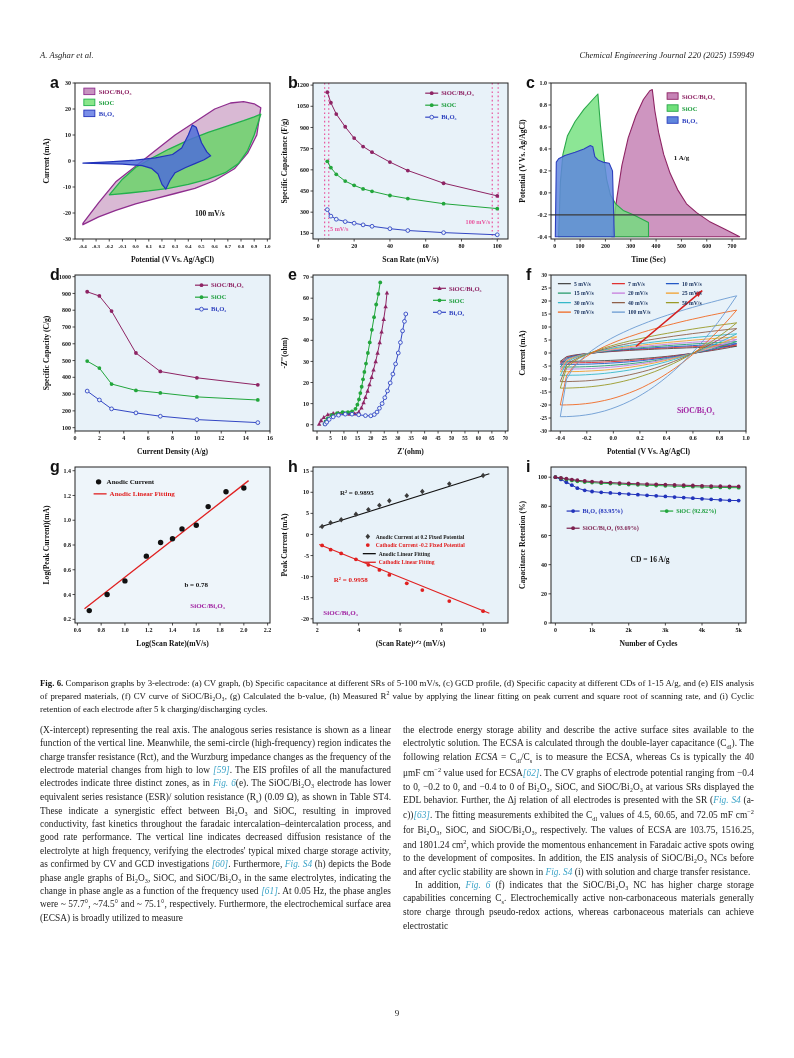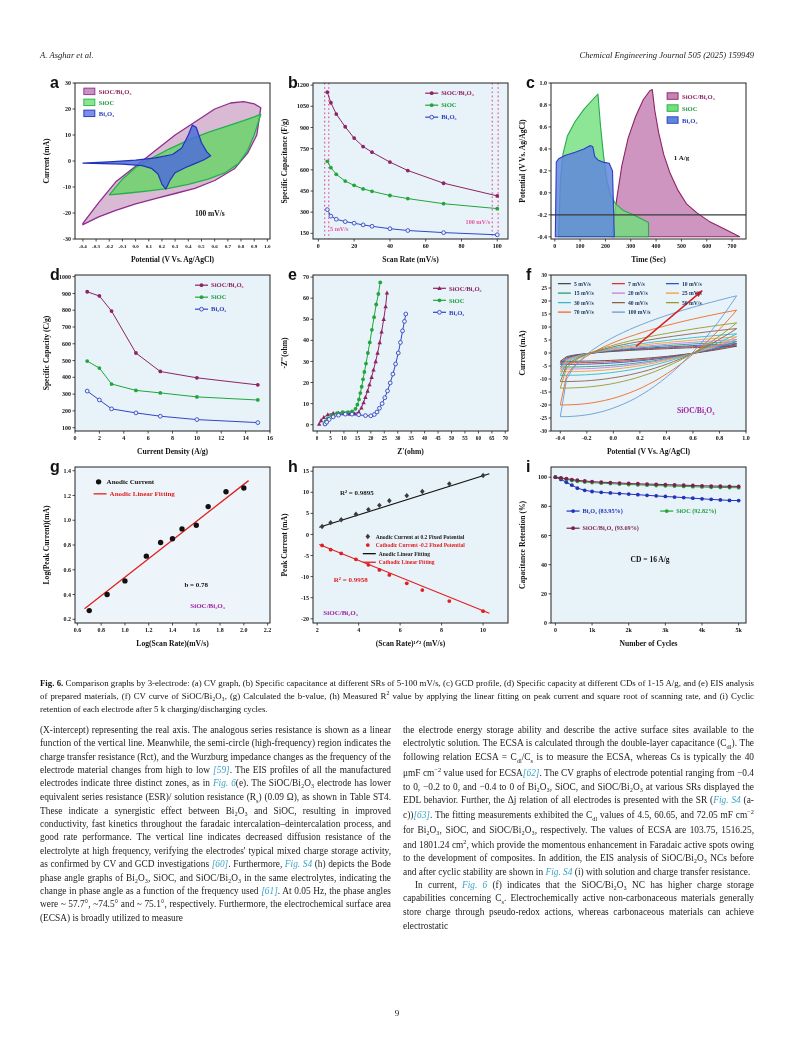--- a/index.html
+++ b/index.html
@@ -14,31 +14,31 @@
       font-weight:bold;font-size:16px;color:#111;z-index:2;}
   svg.chart{position:absolute;left:0;top:0;width:238px;height:192px;}
   #caption{position:absolute;top:668px;left:40px;width:714px;font-size:8.8px;line-height:1.42;
       text-align:justify;color:#111;}
   #cols{position:absolute;top:724px;left:40px;width:714px;display:flex;gap:12px;}
   .col{width:351px;font-size:9.35px;line-height:1.43;text-align:justify;}
   .col p{margin:0;}
   .col p.indent{text-indent:12px;}
   .link{color:#3ba3c7;font-style:italic;}
   .bold{font-weight:bold;font-family:Liberation Serif, serif;}
-  .italic{}
+  .italic{font-style:italic;}
   sub,sup{font-size:0.68em;}
   #pageno{position:absolute;bottom:40px;left:0;right:0;text-align:center;font-size:9px;color:#222;}
 </style>
 </head>
 <body>
 
 <div id="page">
   <div id="hdr">
     <span>A. Asghar et al.</span>
-    <span>Chemical Engineering Journal 505 (2025) 159949</span>
+    <span>Chemical Engineering Journal 220 (2025) 159949</span>
   </div>
 
   <div id="figure-grid">
       <div class="cell">
         <div class="pl">a</div>
         <svg viewBox="0 0 238 192" class="chart">
           <rect x="35" y="9" width="195" height="156" fill="#ffffff"></rect>
           <path d="M42.9 149.4L58.7 128.6L75.8 107.8L95.6 92.2L115.4 76.6L135.1 61.0L154.9 48.0L174.7 35.0L190.5 29.0L203.6 27.7L214.2 29.8L220.8 33.7L216.8 61.0L207.6 79.2L194.4 94.8L174.7 106.5L154.9 114.3L135.1 119.5L115.4 124.7L95.6 129.9L75.8 136.4L58.7 142.9L42.9 150.7Z" fill="#c08ab8" fill-opacity="0.6" stroke="#8e2d8e" stroke-width="1.3" stroke-linejoin="round"></path>
           <path d="M69.3 120.8L82.4 105.2L95.6 93.5L111.4 84.4L128.5 75.3L148.3 66.2L168.1 58.4L187.8 51.9L203.6 46.7L214.2 42.8L220.8 40.2L214.2 61.0L207.6 76.6L198.4 89.6L185.2 98.7L168.1 105.2L148.3 110.4L128.5 114.3L108.8 116.9L89.0 119.0L69.3 120.8Z" fill="#58d858" fill-opacity="0.72" stroke="#22b14c" stroke-width="1.3" stroke-linejoin="round"></path>
           <path d="M42.9 89.1L69.3 87.8L95.6 86.2L115.4 83.9L132.5 80.5L141.7 74.0L148.3 61.0L152.3 51.1L156.2 53.2L161.5 68.8L166.8 77.9L170.7 81.8L164.1 85.7L154.9 89.6L145.7 93.5L135.1 98.7L129.9 106.5L125.9 115.1L122.0 110.4L118.0 100.0L111.4 94.3L102.2 91.7L82.4 90.1L62.7 89.6L42.9 89.1Z" fill="#4f6fd8" fill-opacity="0.85" stroke="#2233bb" stroke-width="1.2" stroke-linejoin="round"></path>
@@ -790,18 +790,18 @@
     </div>
 
   <p id="caption"><span class="bold">Fig. 6.</span><span> Comparison graphs by 3-electrode: (a) CV graph, (b) Specific capacitance at different SRs of 5-100 mV/s, (c) GCD profile, (d) Specific capacity at different CDs of 1-15 A/g, and (e) EIS analysis of prepared materials, (f) CV curve of SiOC/Bi₂O₃, (g) Calculated the b-value, (h) Measured R</span><sup>2</sup><span> value by applying the linear fitting on peak current and square root of scanning rate, and (i) Cyclic retention of each electrode after 5 k charging/discharging cycles.</span></p>
 
   <div id="cols">
     <div class="col">
       <p><span>(X-intercept) representing the real axis. The analogous series resistance is shown as a linear function of the vertical line. Meanwhile, the semi-circle (high-frequency) region indicates the charge transfer resistance (Rct), and the Wurzburg impedance changes as the frequency of the electrode material changes from high to low </span><span class="link">[59]</span><span>. The EIS profiles of all the manufactured electrodes indicate three distinct zones, as in </span><span class="link">Fig. 6</span><span>(e). The SiOC/Bi₂O₃ electrode has lower equivalent series resistance (ESR)/ solution resistance (R</span><sub>s</sub><span>) (0.09 Ω), as shown in Table ST4. These indicate a synergistic effect between Bi₂O₃ and SiOC, resulting in improved conductivity, fast kinetics throughout the faradaic intercalation–deintercalation process, and good rate performance. The vertical line indicates decreased diffusion resistance of the electrolyte at high frequency, verifying the electrodes' typical mixed charge storage activity, as confirmed by CV and GCD investigations </span><span class="link">[60]</span><span>. Furthermore, </span><span class="link">Fig. S4</span><span> (h) depicts the Bode phase angle graphs of Bi₂O₃, SiOC, and SiOC/Bi₂O₃ in the same electrolytes, indicating the change in phase angle as a function of the frequency used </span><span class="link">[61]</span><span>. At 0.05 Hz, the phase angles were ~ 57.7°, ~74.5° and ~ 75.1°, respectively. Furthermore, the electrochemical surface area (ECSA) is broadly utilized to measure</span></p>
     </div>
     <div class="col">
       <p><span>the electrode energy storage ability and describe the active surface sites available to the electrolytic solution. The ECSA is calculated through the double-layer capacitance (C</span><sub>dl</sub><span>). The following relation </span><span class="italic">ECSA</span><span> = C</span><sub>dl</sub><span>/C</span><sub>s</sub><span> is to measure the ECSA, whereas Cs is typically the 40 μmF cm</span><sup>−2</sup><span> value used for ECSA</span><span class="link">[62]</span><span>. The CV graphs of electrode potential ranging from −0.4 to 0, −0.2 to 0, and −0.4 to 0 of Bi₂O₃, SiOC, and SiOC/Bi₂O₃ at various SRs displayed the EDL behavior. Further, the Δj relation of all electrodes is presented with the SR (</span><span class="link">Fig. S4</span><span> (a-c))</span><span class="link">[63]</span><span>. The fitting measurements exhibited the C</span><sub>dl</sub><span> values of 4.5, 60.65, and 72.05 mF cm</span><sup>−2</sup><span> for Bi₂O₃, SiOC, and SiOC/Bi₂O₃, respectively. The values of ECSA are 103.75, 1516.25, and 1801.24 cm</span><sup>2</sup><span>, which provide the momentous enhancement in Faradaic active spots owing to the development of composites. In addition, the EIS analysis of SiOC/Bi₂O₃ NCs before and after cyclic stability are shown in </span><span class="link">Fig. S4</span><span> (i) with solution and charge transfer resistance.</span></p>
-      <p class="indent"><span>In current, </span><span class="link">Fig. 6</span><span> (f) indicates that the SiOC/Bi₂O₃ NC has higher charge storage capabilities concerning C</span><sub>s</sub><span>. Electrochemically active non-carbonaceous materials generally store charge through pseudo-redox actions, whereas carbonaceous materials can achieve electrostatic</span></p>
+      <p class="indent"><span>In addition, </span><span class="link">Fig. 6</span><span> (f) indicates that the SiOC/Bi₂O₃ NC has higher charge storage capabilities concerning C</span><sub>s</sub><span>. Electrochemically active non-carbonaceous materials generally store charge through pseudo-redox actions, whereas carbonaceous materials can achieve electrostatic</span></p>
     </div>
   </div>
 
   <div id="pageno">9</div>
 </div>
 
 </body></html>

